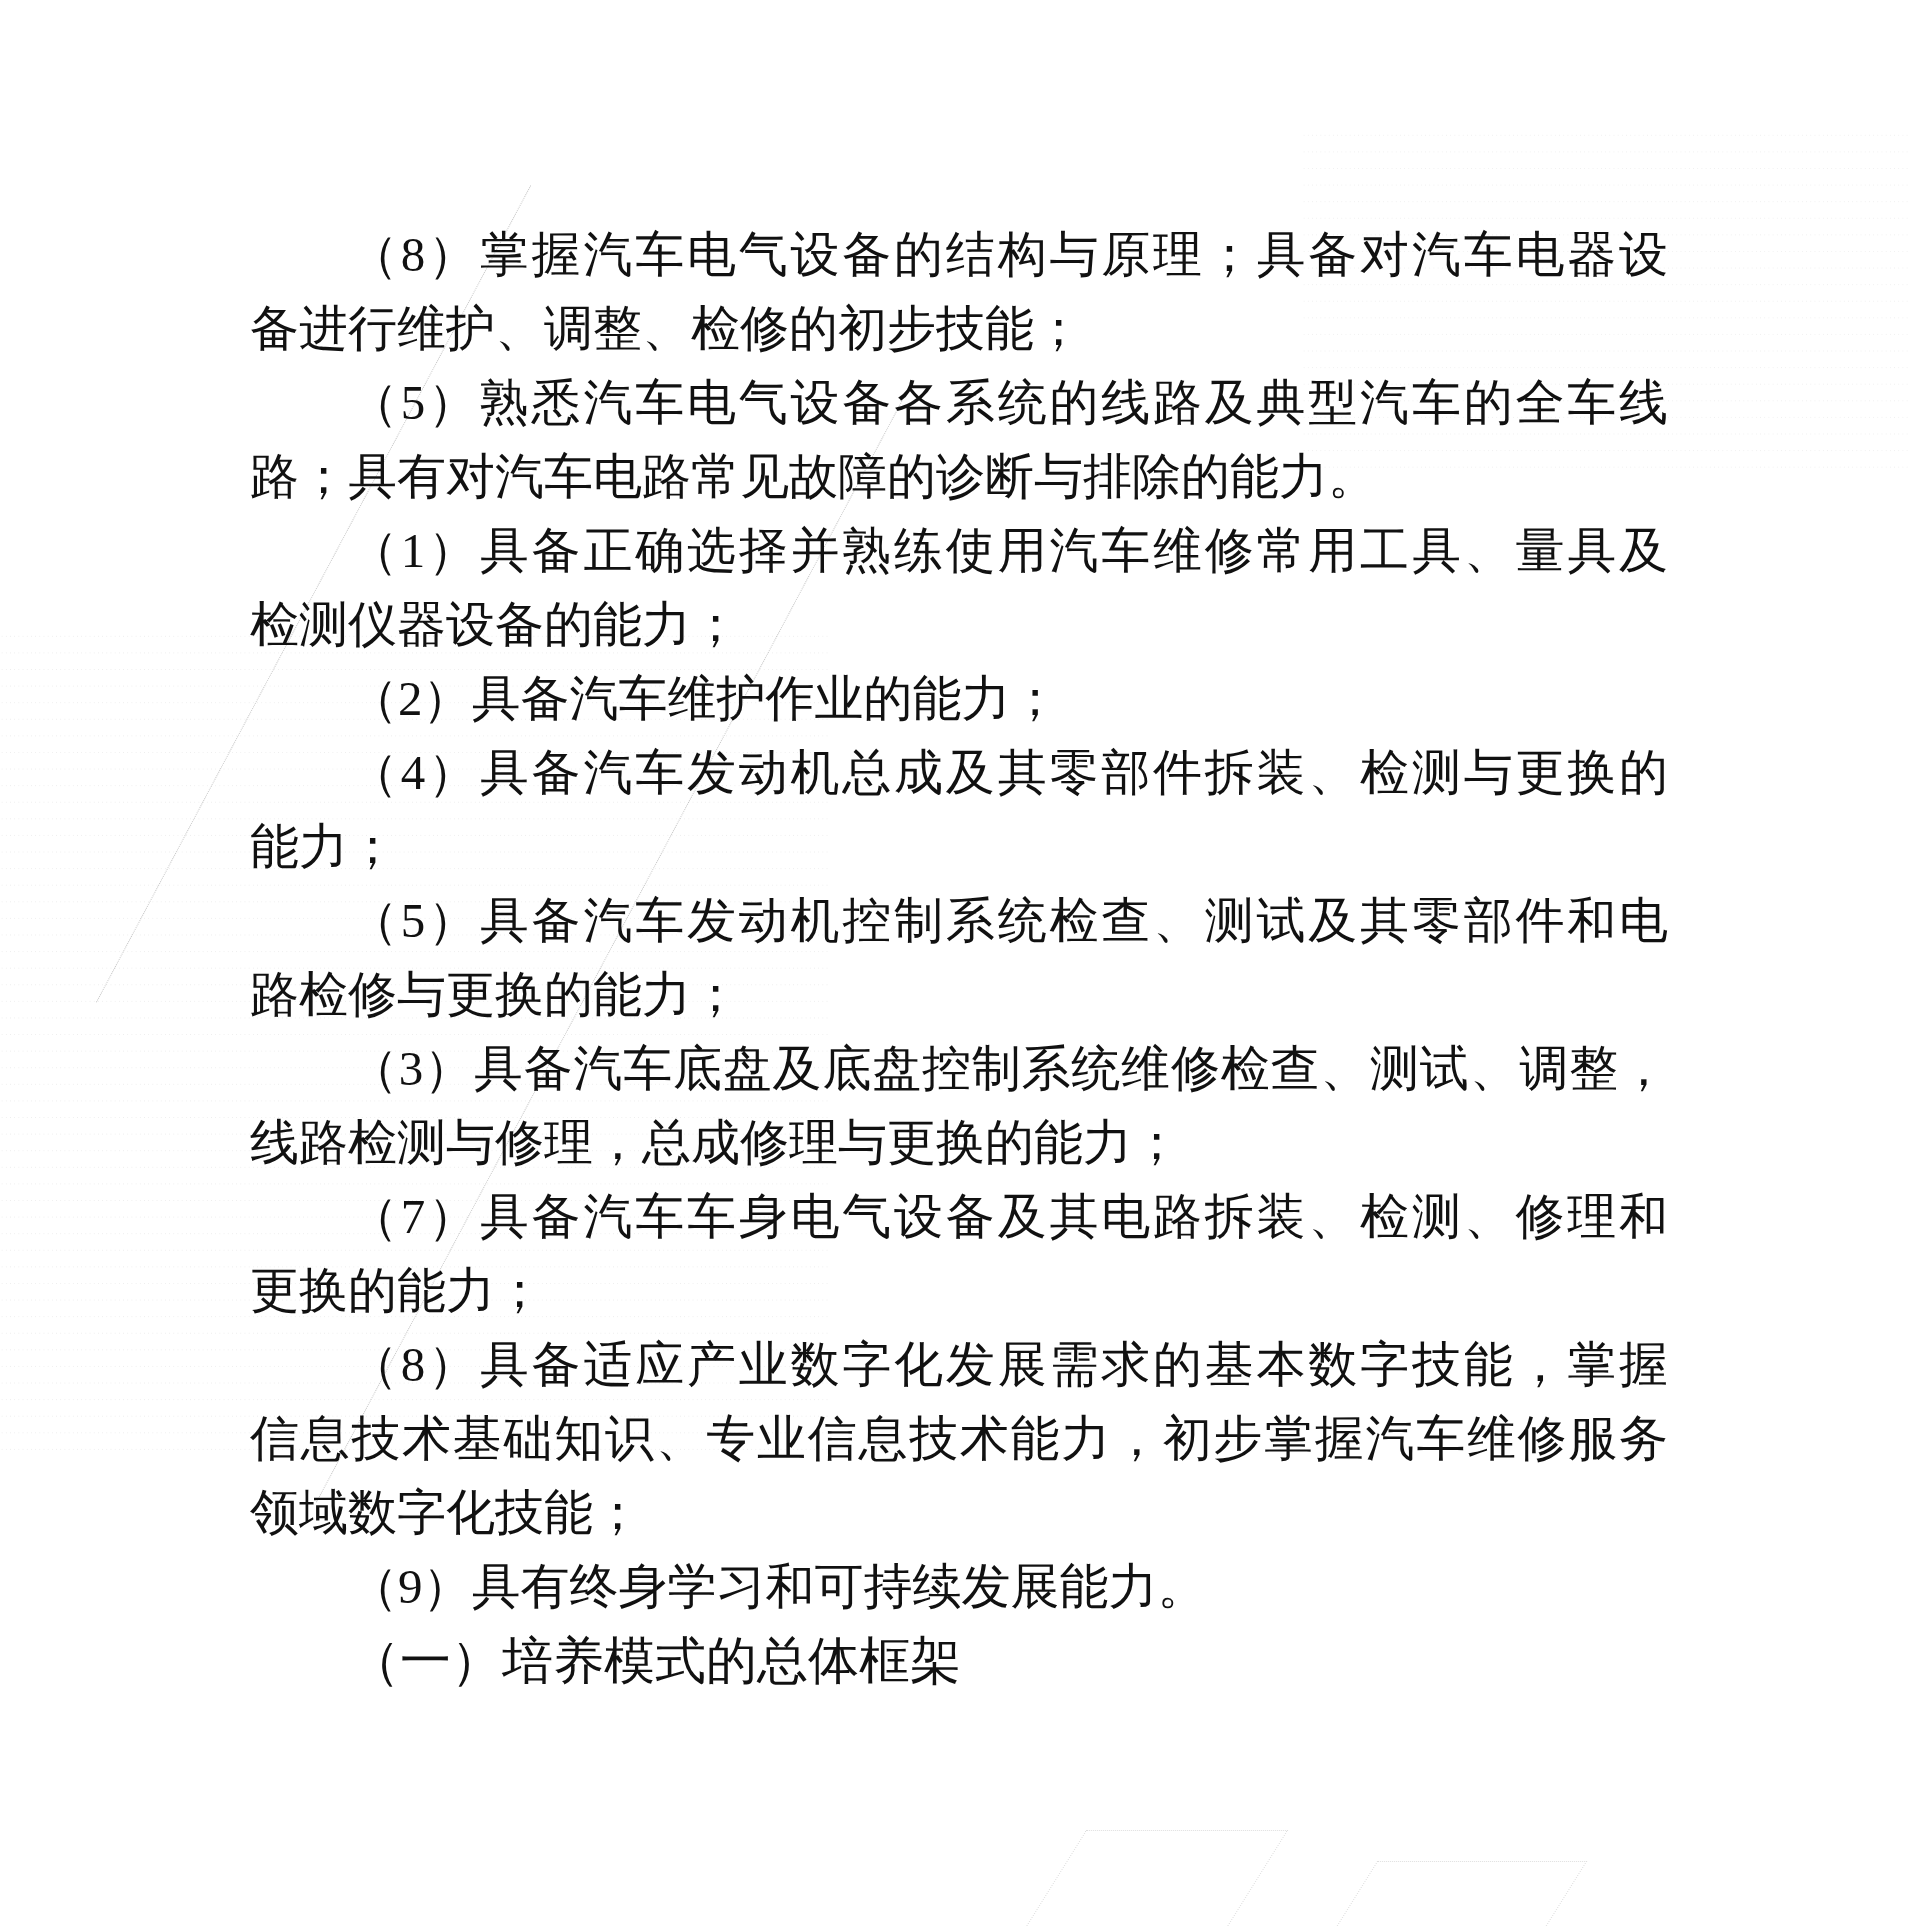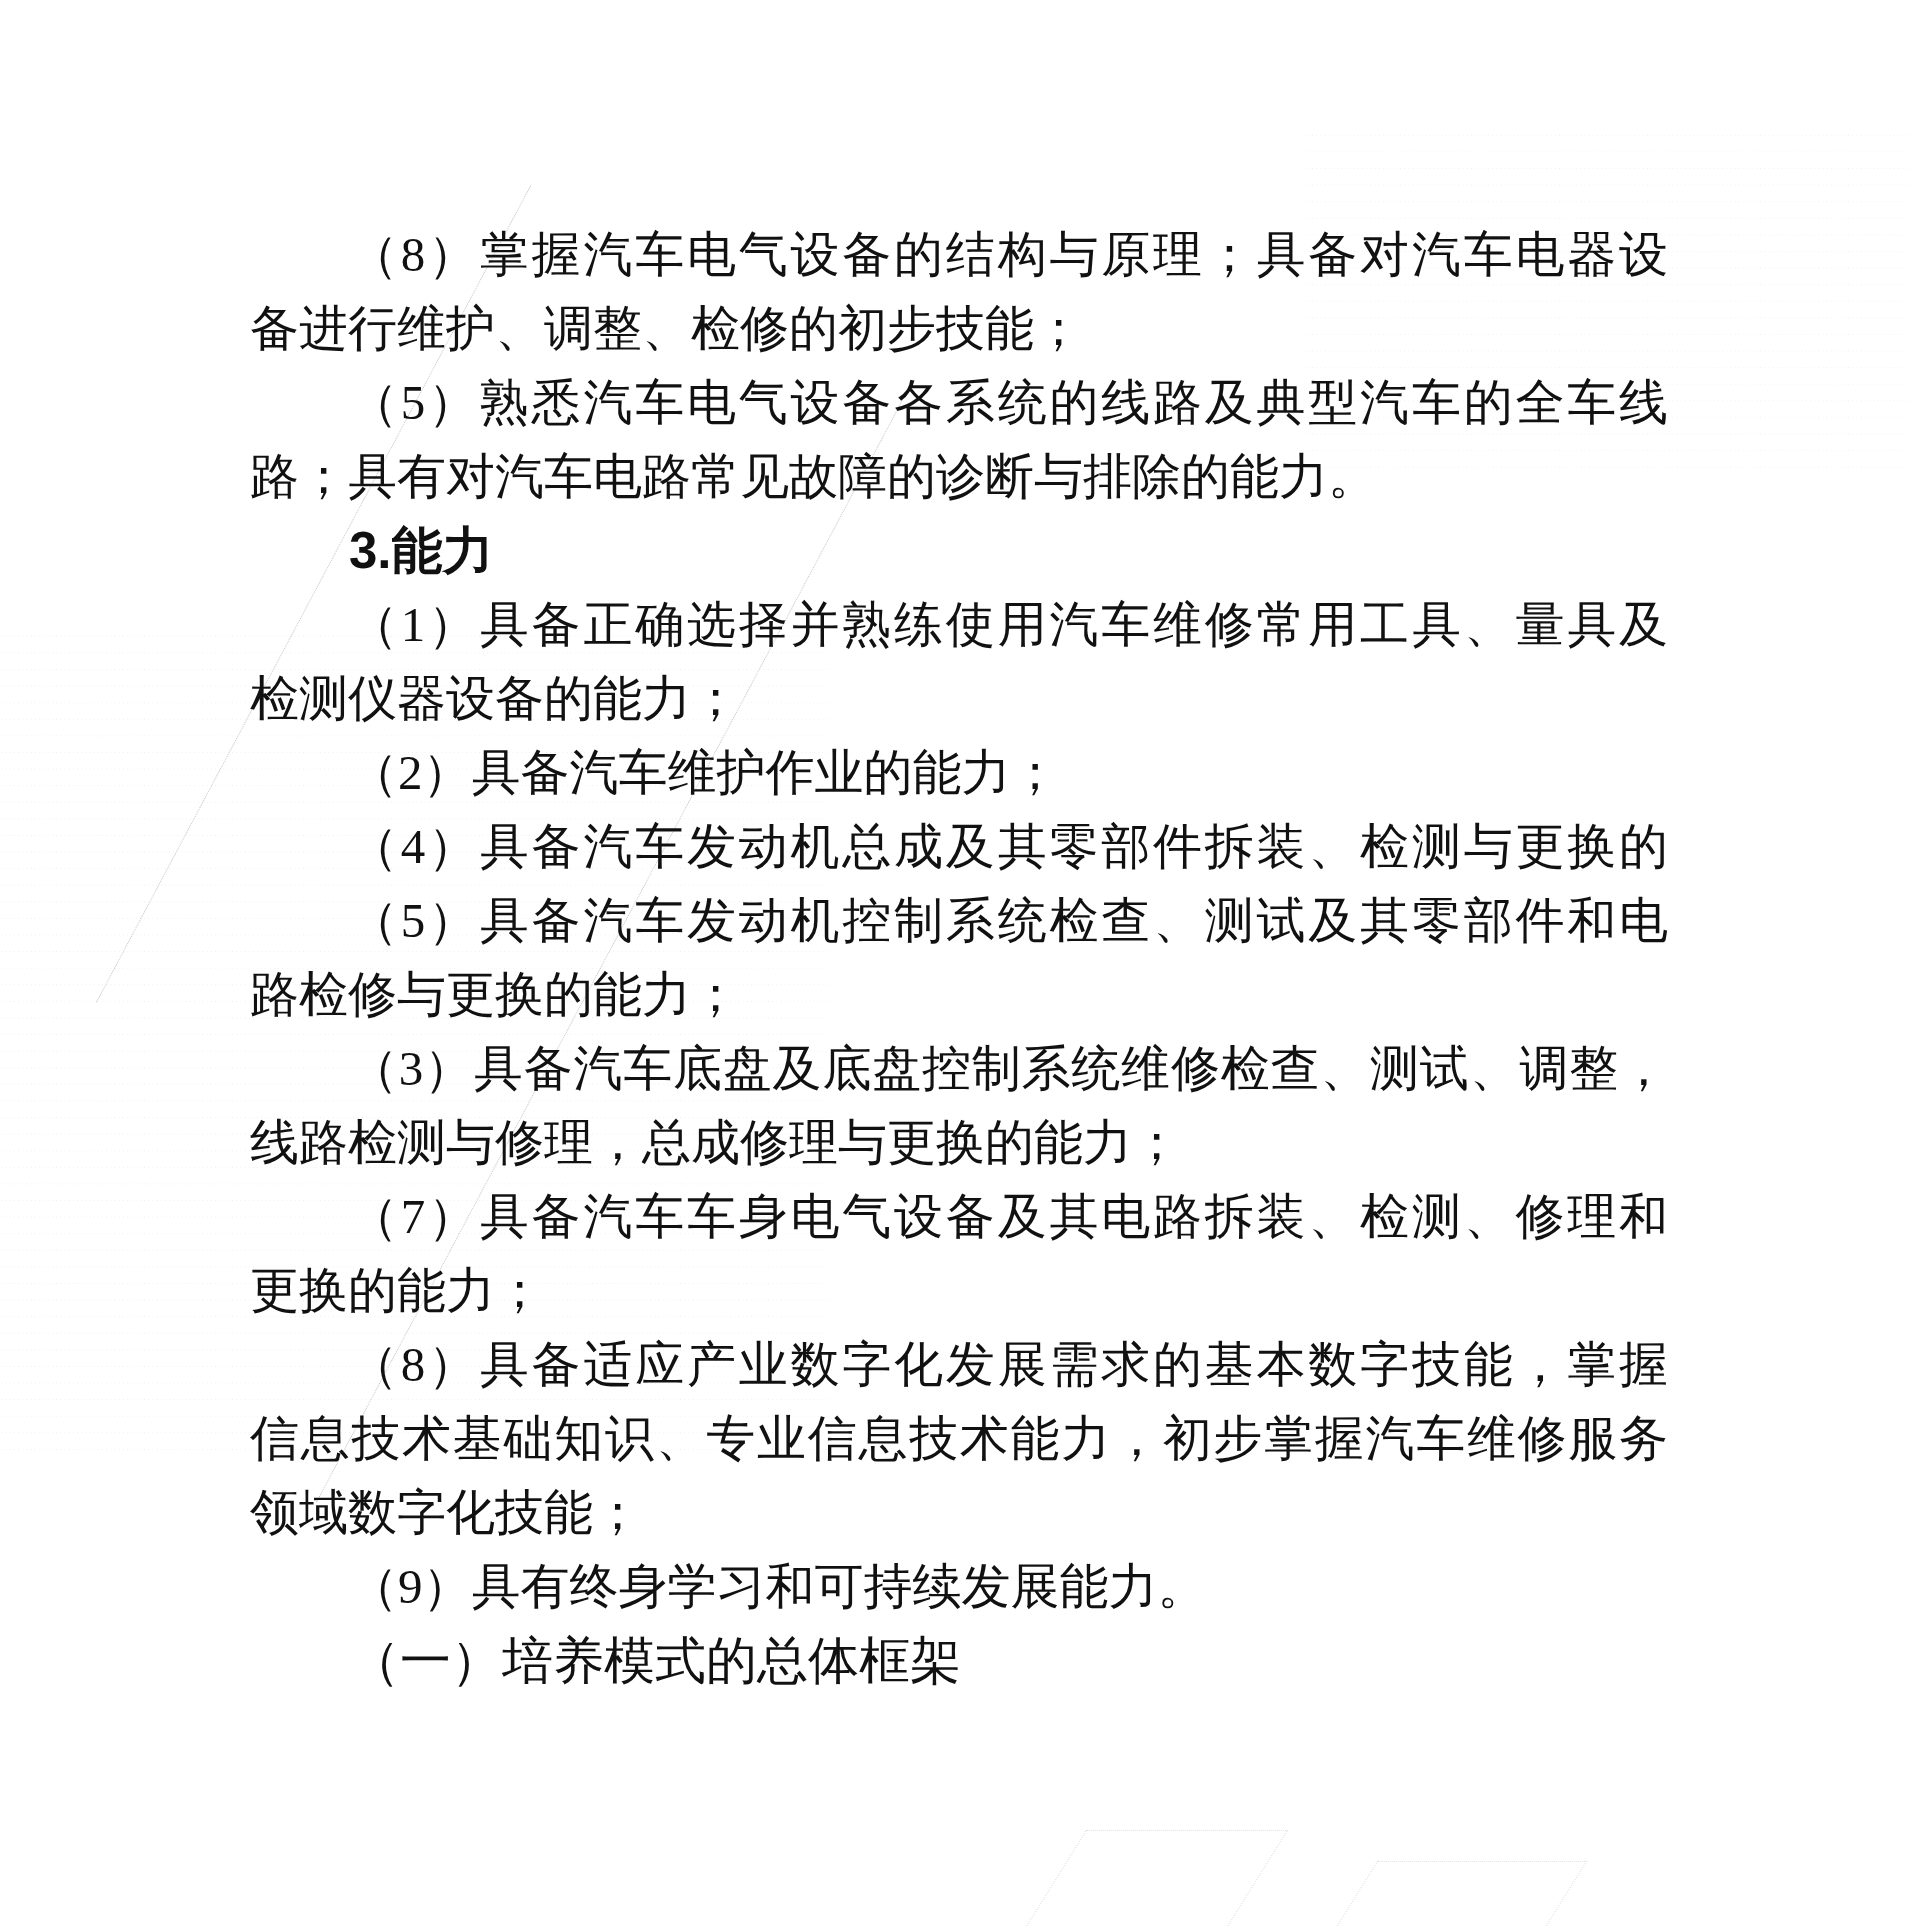--- a/index.html
+++ b/index.html
@@ -75,25 +75,25 @@
   <div class="tex diag" id="diag-2"></div>
 
   <div class="tex pgram" id="pgram-1"></div>
   <div class="tex pgram" id="pgram-2"></div>
 
   <div id="content">
       <div class="line body indent fill">（8）掌握汽车电气设备的结构与原理；具备对汽车电器设</div>
       <div class="line body">备进行维护、调整、检修的初步技能；</div>
       <div class="line body indent fill">（5）熟悉汽车电气设备各系统的线路及典型汽车的全车线</div>
       <div class="line body">路；具有对汽车电路常见故障的诊断与排除的能力。</div>
-      <div class="line heading indent">3.能力</div>
       <div class="line body indent fill">（1）具备正确选择并熟练使用汽车维修常用工具、量具及</div>
       <div class="line body">检测仪器设备的能力；</div>
       <div class="line body indent">（2）具备汽车维护作业的能力；</div>
       <div class="line body indent fill">（4）具备汽车发动机总成及其零部件拆装、检测与更换的</div>
+      <div class="line body">能力；</div>
       <div class="line body indent fill">（5）具备汽车发动机控制系统检查、测试及其零部件和电</div>
       <div class="line body">路检修与更换的能力；</div>
       <div class="line body indent fill">（3）具备汽车底盘及底盘控制系统维修检查、测试、调整，</div>
       <div class="line body">线路检测与修理，总成修理与更换的能力；</div>
       <div class="line body indent fill">（7）具备汽车车身电气设备及其电路拆装、检测、修理和</div>
       <div class="line body">更换的能力；</div>
       <div class="line body indent fill">（8）具备适应产业数字化发展需求的基本数字技能，掌握</div>
       <div class="line body fill">信息技术基础知识、专业信息技术能力，初步掌握汽车维修服务</div>
       <div class="line body">领域数字化技能；</div>
       <div class="line body indent">（9）具有终身学习和可持续发展能力。</div>

